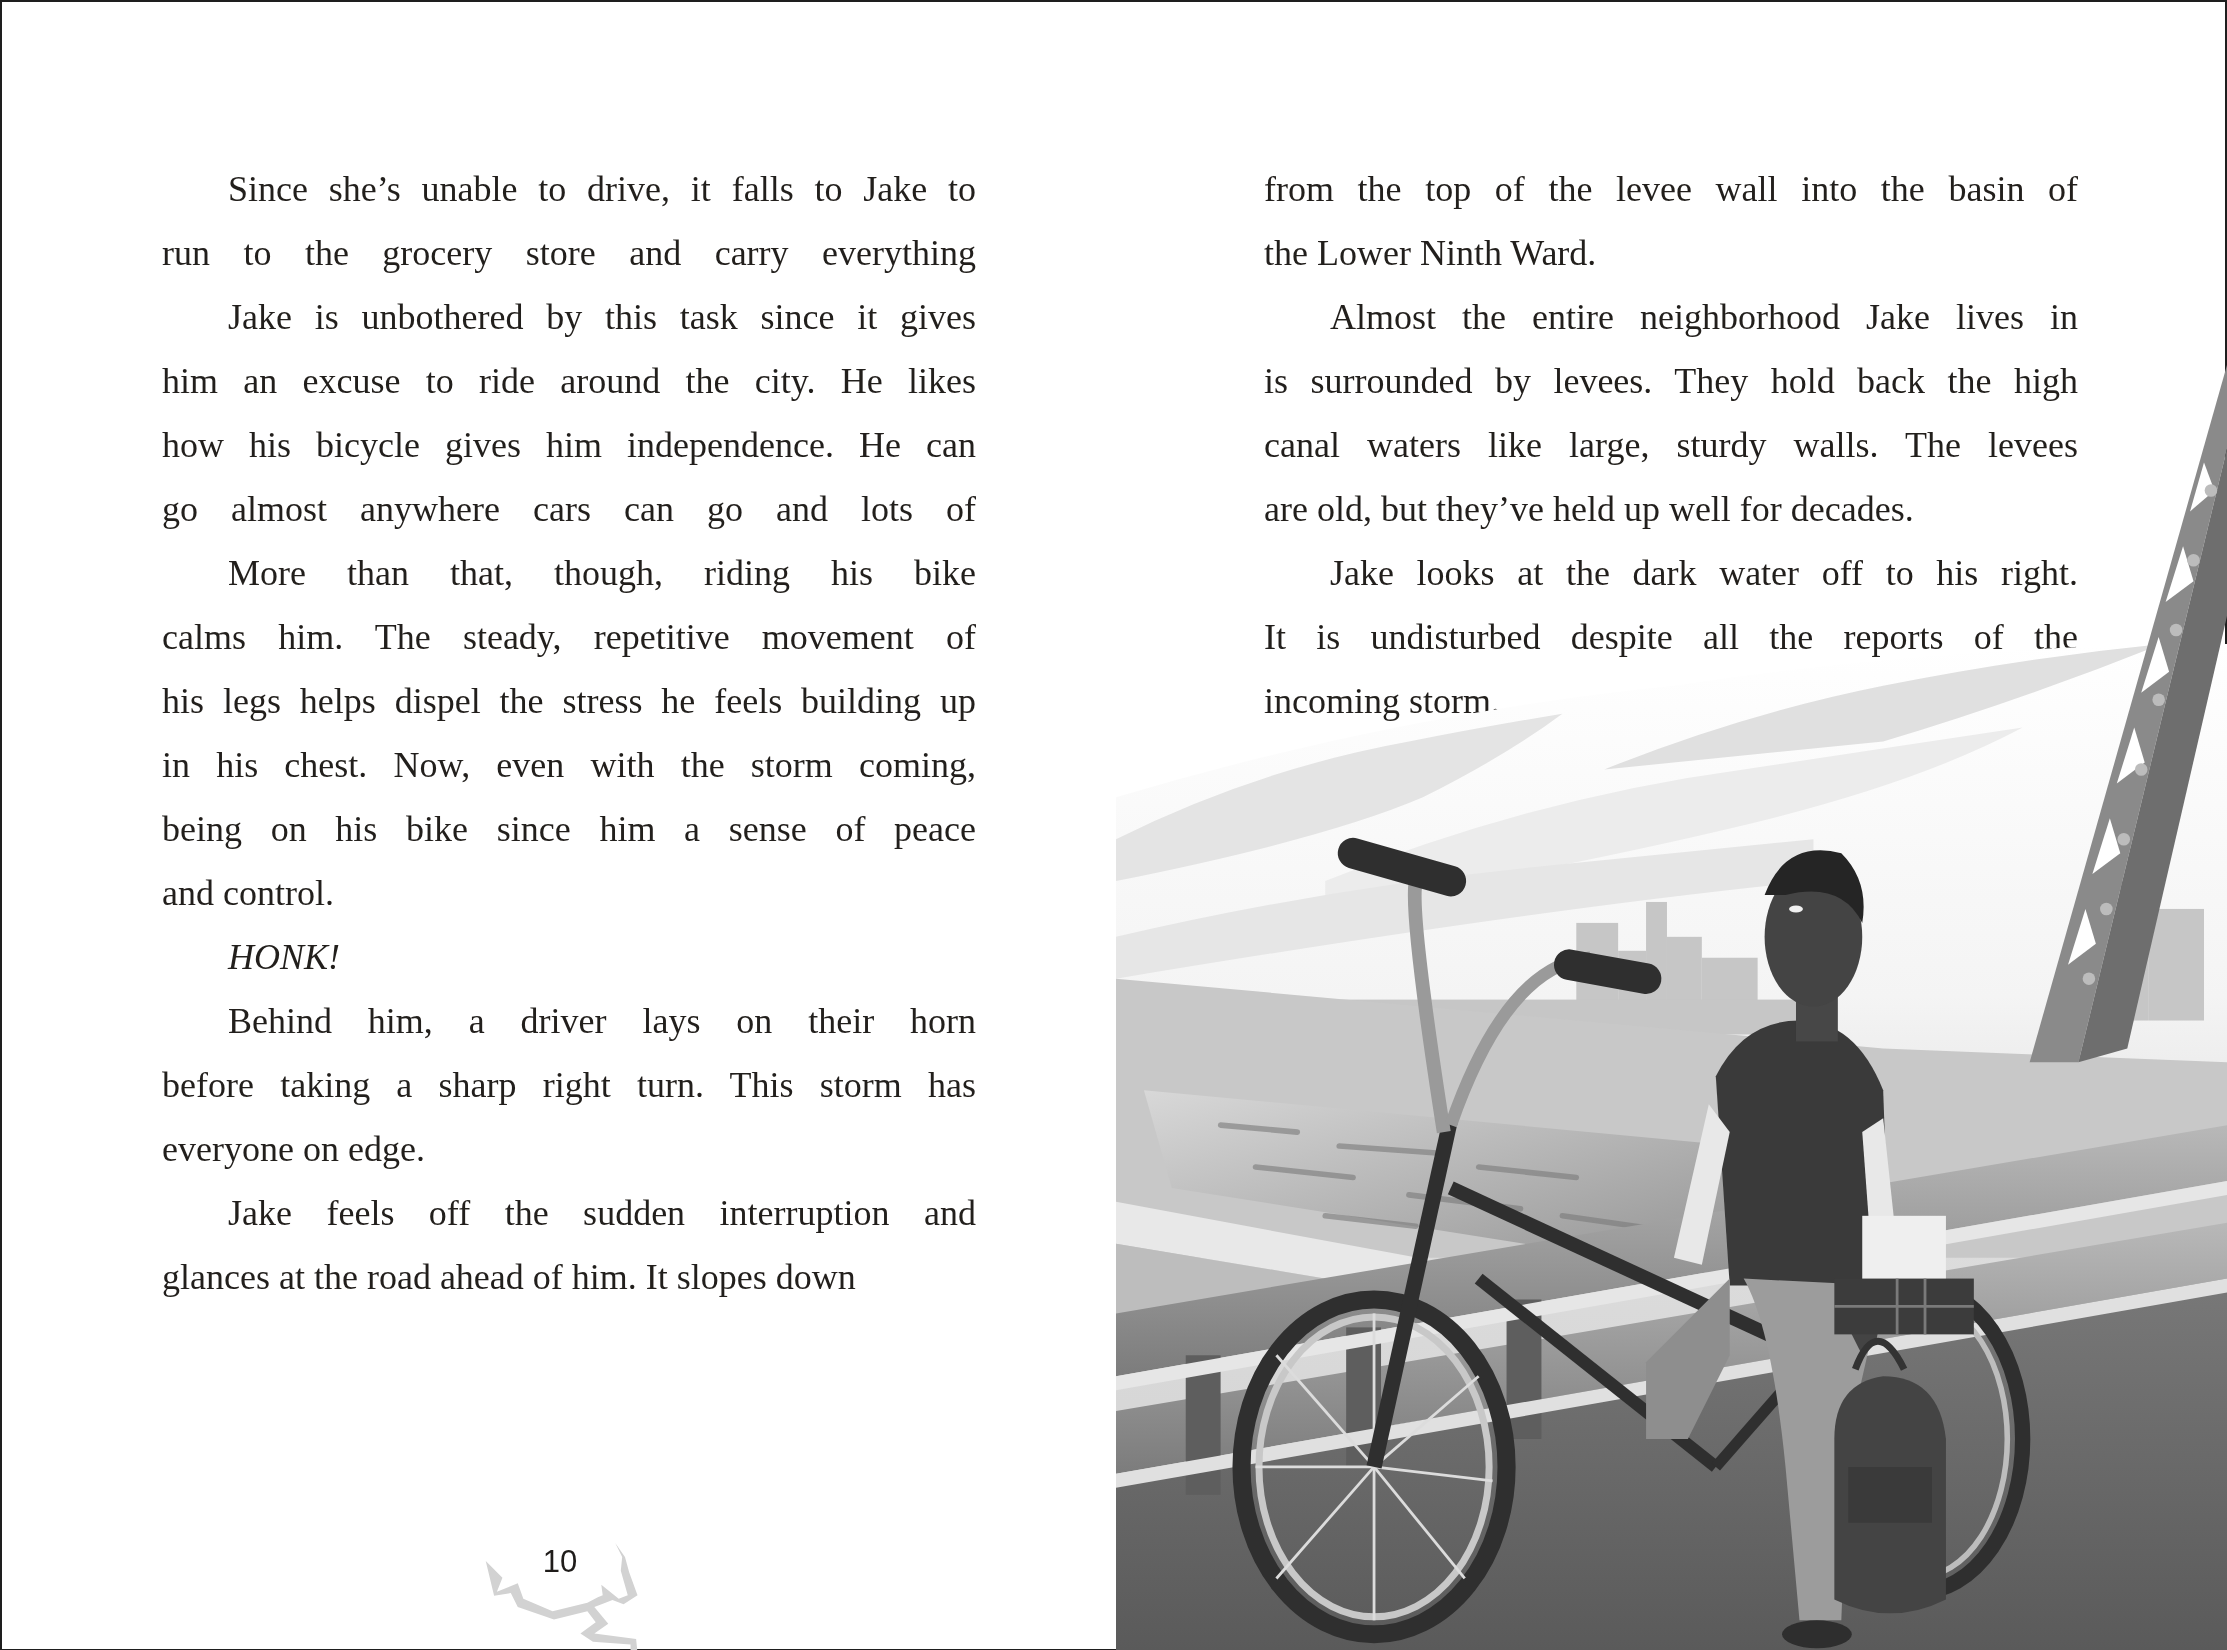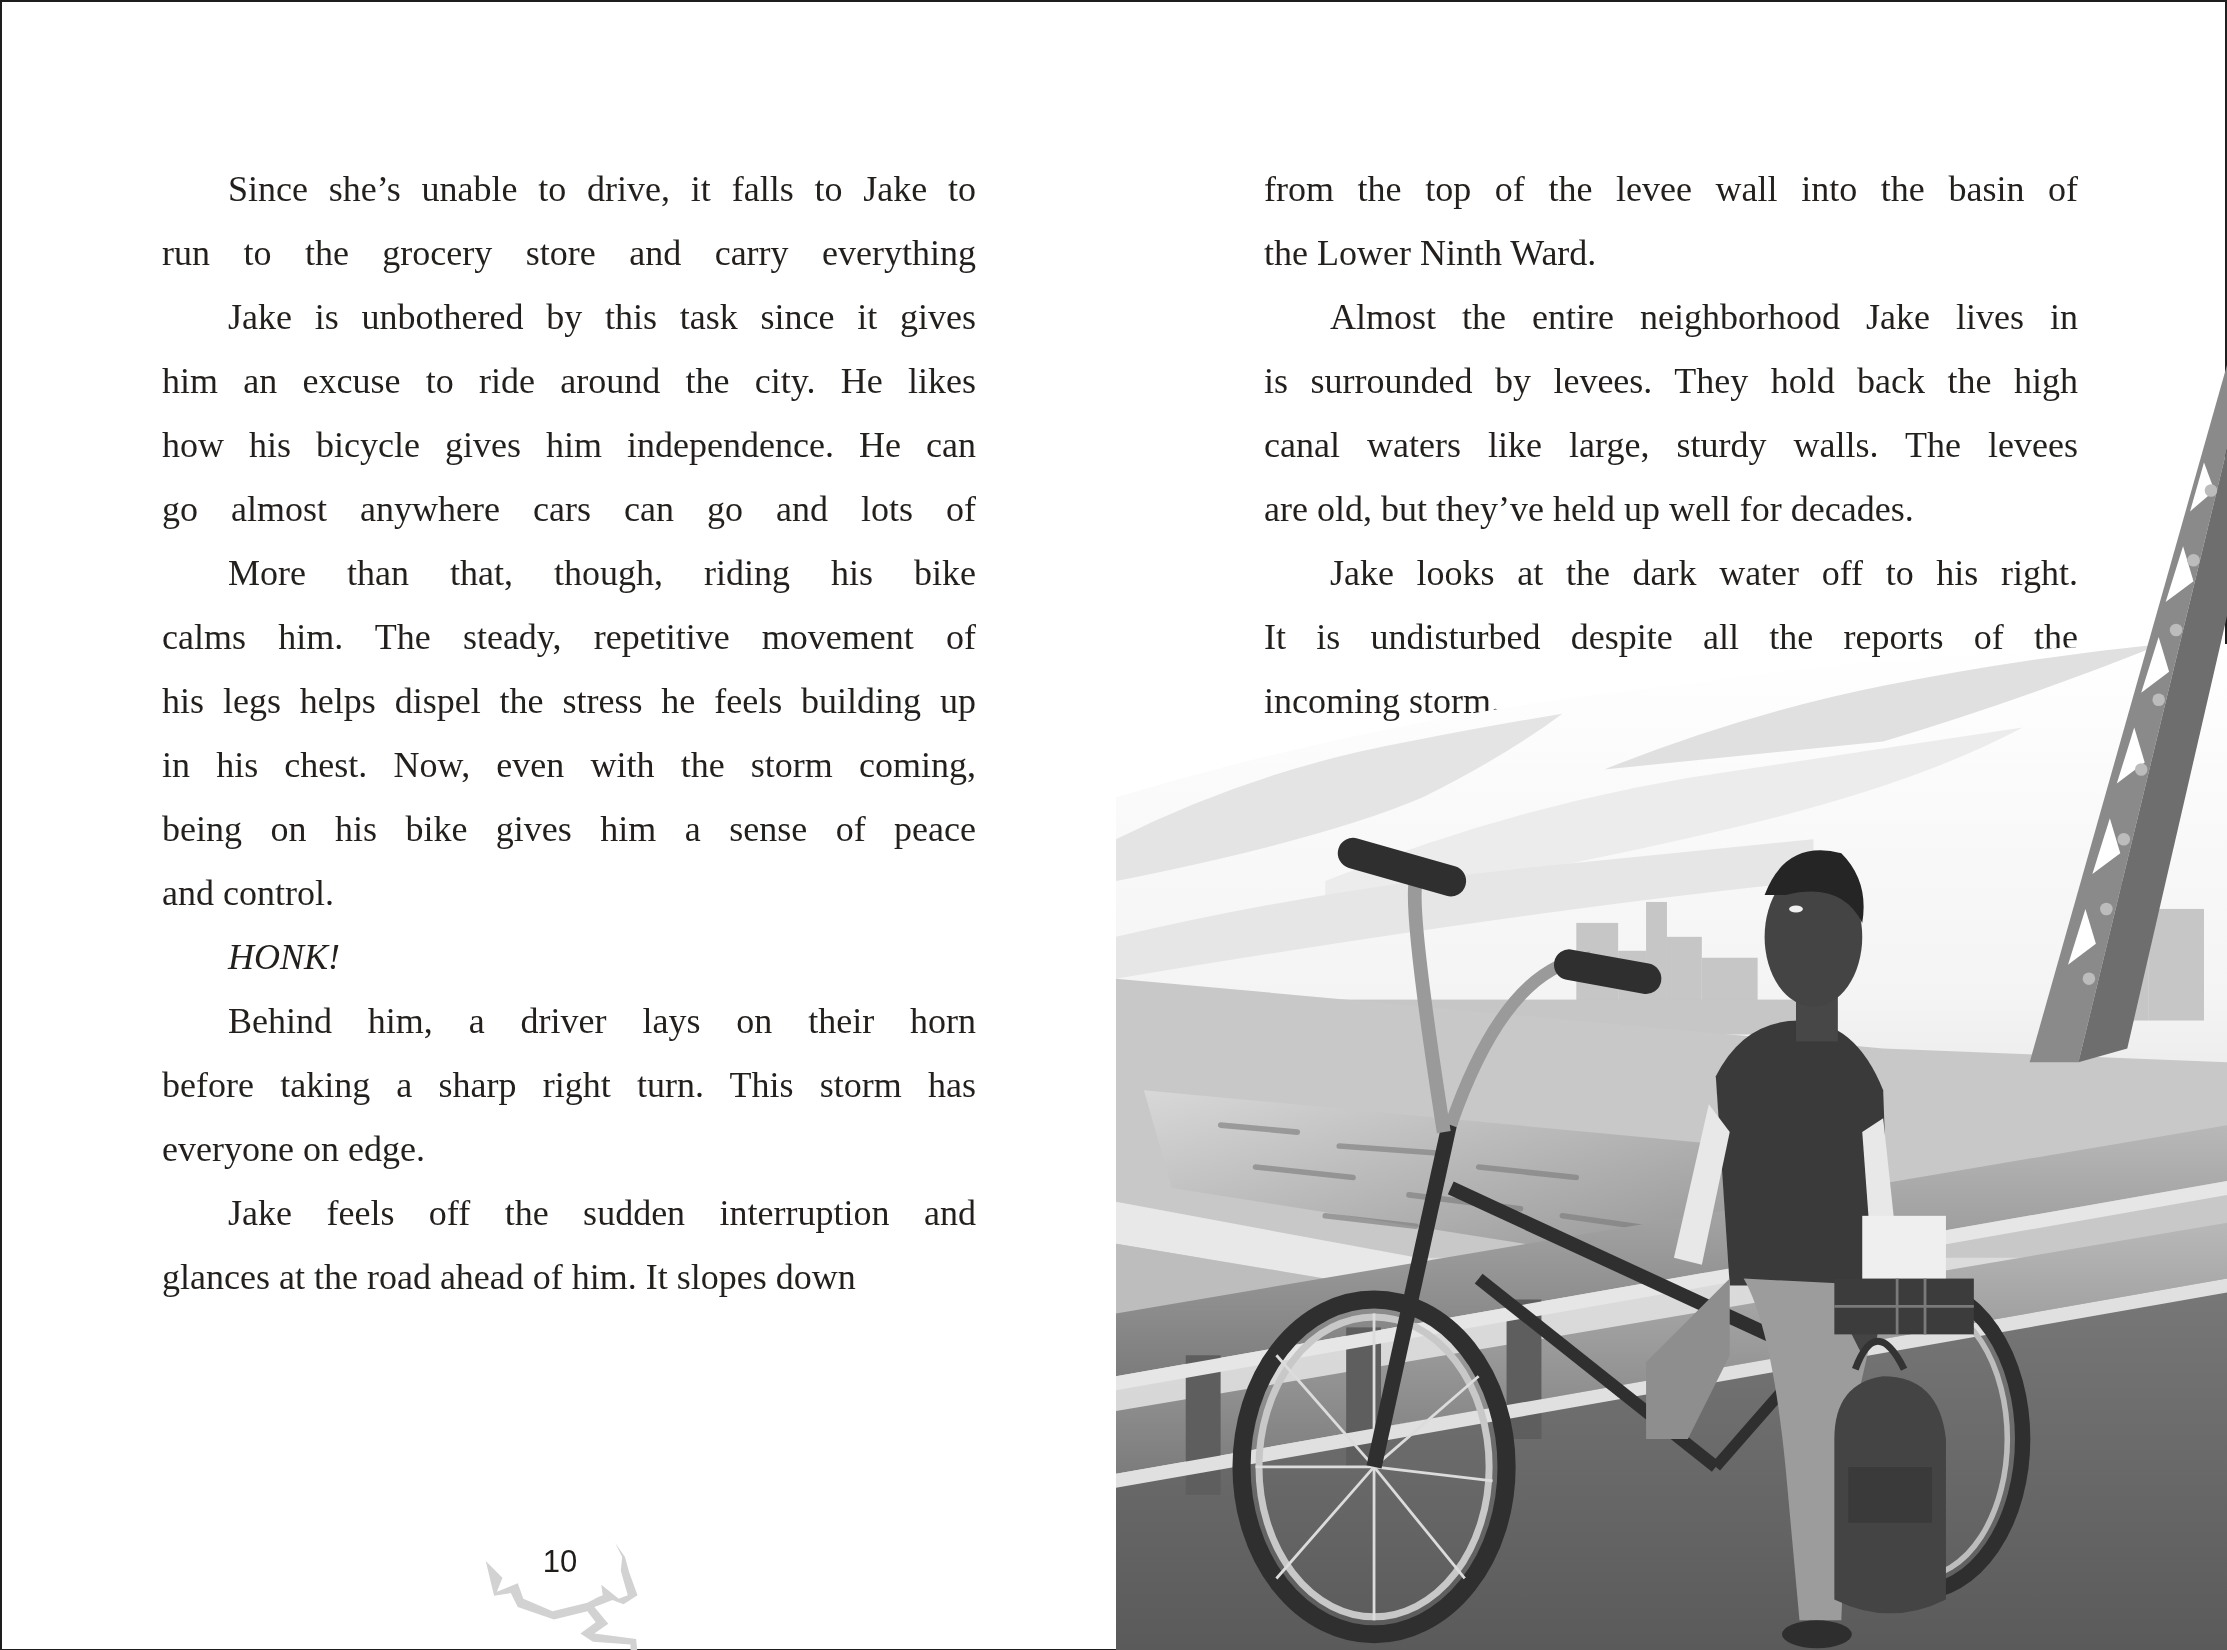--- a/index.html
+++ b/index.html
@@ -45,21 +45,21 @@
         <span class="line indent">Jake is unbothered by this task since it gives</span>
         <span class="line">him an excuse to ride around the city. He likes</span>
         <span class="line">how his bicycle gives him independence. He can</span>
         <span class="line">go almost anywhere cars can go and lots of</span>
       </p>
       <p>
         <span class="line indent">More than that, though, riding his bike</span>
         <span class="line">calms him. The steady, repetitive movement of</span>
         <span class="line">his legs helps dispel the stress he feels building up</span>
         <span class="line">in his chest. Now, even with the storm coming,</span>
-        <span class="line">being on his bike gives him a sense of peace</span>
+        <span class="line">being on his bike since him a sense of peace</span>
         <span class="line last">and control.</span>
       </p>
       <p>
         <span class="line last indent italic">HONK!</span>
       </p>
       <p>
         <span class="line indent">Behind him, a driver lays on their horn</span>
         <span class="line">before taking a sharp right turn. This storm has</span>
         <span class="line last">everyone on edge.</span>
       </p>

